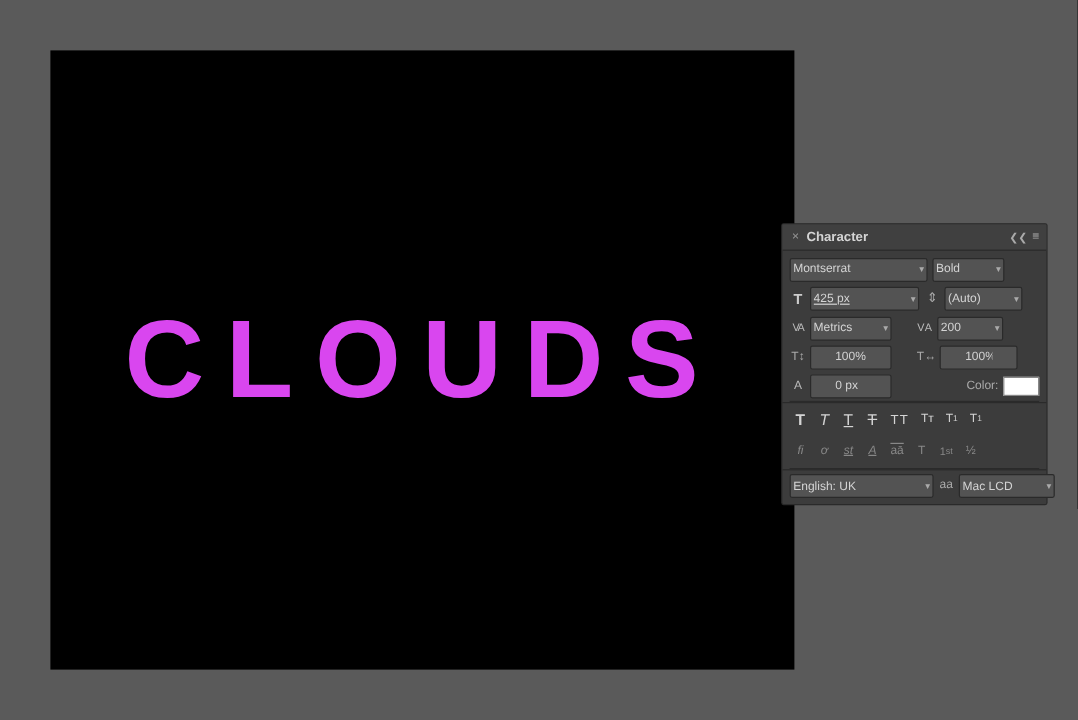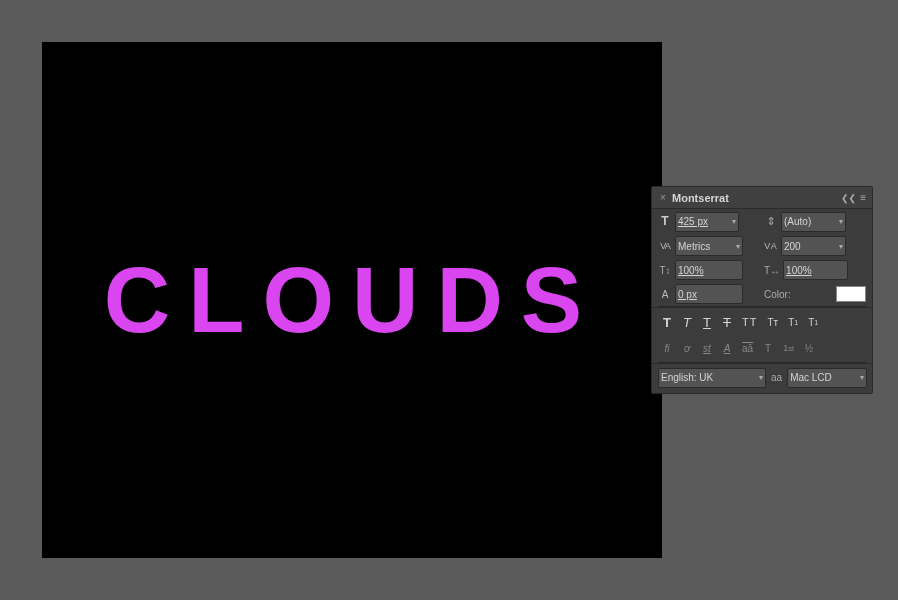--- a/index.html
+++ b/index.html
@@ -140,24 +140,23 @@
       width: 60px;
     }
 
     .panel-input {
       background-color: #535353;
       color: #d4d4d4;
       border: 1px solid #2a2a2a;
       border-radius: 2px;
       font-size: 10px;
       height: 20px;
-      padding: 0 2px;
+      padding: 0 20px;
       outline: none;
       width: 60px;
-      text-decoration: underline;
     }
 
     .metric-row {
       display: flex;
       align-items: center;
       gap: 4px;
       padding: 2px 6px;
     }
 
     .half-row {
@@ -237,21 +236,21 @@
     
     .lang-row {
       display: flex;
       align-items: center;
       gap: 3px;
       padding: 3px 6px 5px 6px;
       border-top: 1px solid #2a2a2a;
     }
 
     .lang-select {
-      width: 108px;
+      width: 120px;
     }
 
     .aa-label {
       color: #aaa;
       font-size: 10px;
       margin: 2px 2px;
     }
 
     .antialias-select {
       width: 80px;
@@ -268,31 +267,48 @@
 <body>
 
 <div id="canvas-area">
   <div id="canvas-text">CLOUDS</div>
 </div>
 
 <div id="character-panel">
 
   <div id="panel-header">
     <span id="panel-close-btn">×</span>
-    <span id="panel-title">Montserrat</span>
+    <span id="panel-title">Character</span>
     <span id="panel-collapse-btn">❮❮</span>
     <span id="panel-menu-btn">≡</span>
   </div>
 
+  <div class="panel-row font-row">
+    <div class="select-wrapper">
+      <select class="panel-select font-family-select">
+        <option>Montserrat</option>
+        <option>Arial</option>
+        <option>Helvetica</option>
+      </select>
+    </div>
+    <div class="select-wrapper">
+      <select class="panel-select font-style-select">
+        <option>Bold</option>
+        <option>Regular</option>
+        <option>Italic</option>
+        <option>Bold Italic</option>
+      </select>
+    </div>
+  </div>
 
   <div class="metric-row">
     <div class="half-row">
       <span class="icon-label" style="font-size:12px; font-weight:bold; color:#ccc;">T</span>
       <div class="select-wrapper">
-        <select class="panel-select" style="width:64px;text-decoration:underline;">
+        <select class="panel-select" style="width:91px;text-decoration:underline;">
           <option>425 px</option>
           <option>72 px</option>
           <option>14 px</option>
         </select>
       </div>
     </div>
     <div class="half-row">
       <span class="icon-label" style="font-size:11px;">⇕</span>
       <div class="select-wrapper">
         <select class="panel-select" style="width:65px;">
@@ -311,21 +327,21 @@
         <select class="panel-select" style="width:68px;">
           <option>Metrics</option>
           <option>Optical</option>
           <option>0</option>
         </select>
       </div>
     </div>
     <div class="half-row">
       <span class="icon-label" style="font-size:9px; color:#bbb; letter-spacing:1px;">VA</span>
       <div class="select-wrapper">
-        <select class="panel-select" style="width:65px;">
+        <select class="panel-select" style="width:55px;">
           <option>200</option>
           <option>0</option>
           <option>50</option>
           <option>100</option>
         </select>
       </div>
     </div>
   </div>
 
   <div class="metric-row">
@@ -337,21 +353,21 @@
       <span class="icon-label" style="font-size:10px;">T↔</span>
       <input class="panel-input" type="text" value="100%" style="width: 65px;">
     </div>
   </div>
 
   <div class="metric-row">
     <div class="half-row">
       <span class="icon-label" style="font-size:10px; color:#bbb;">A</span>
       <input class="panel-input" type="text" value="0 px" style="width: 68px;">
     </div>
-    <div class="half-row" style="justify-content: space-between; gap: 4px;">
+    <div class="half-row" style="justify-content: flex-end; gap: 4px;">
       <span class="color-label">Color:</span>
       <div class="color-box"></div>
     </div>
   </div>
 
   <div class="divider"></div>
 
   <div class="style-buttons-row">
     <button class="style-btn" style="font-weight:900; font-size:13px;">T</button>
     <button class="style-btn" style="font-style:italic; font-size:13px;">T</button>

